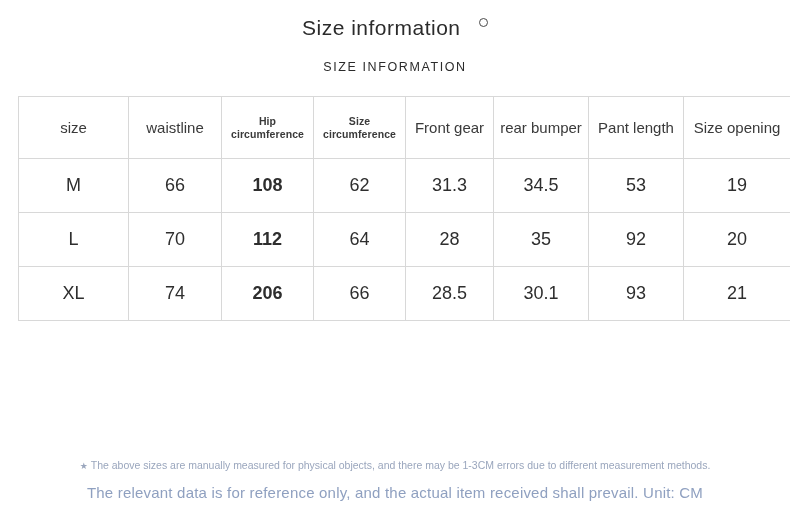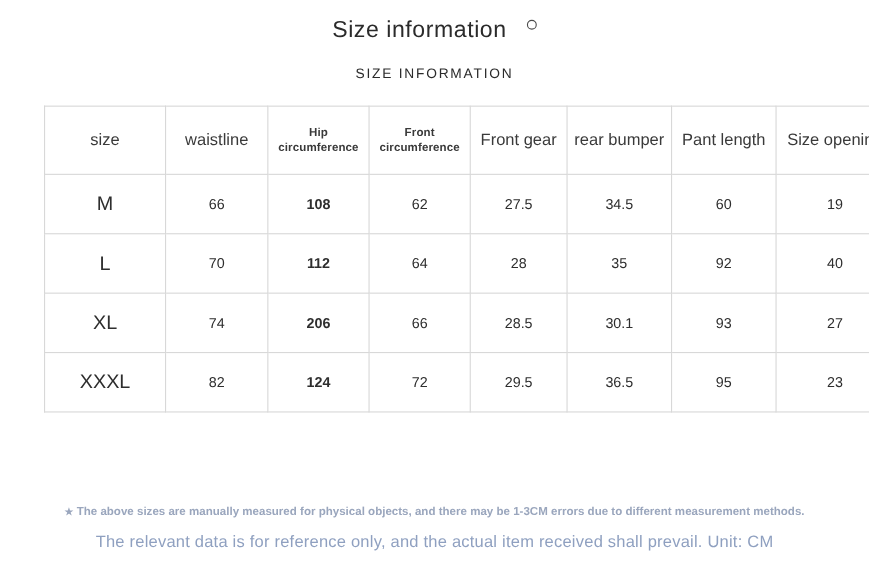--- a/index.html
+++ b/index.html
@@ -59,21 +59,20 @@
     letter-spacing: 1.6px;
     color: #2b2b2b;
   }
 
   
   .table-wrap {
     position: absolute;
     top: 96px;
     left: 18px;
     width: 624px;
-    margin-left: 22px;
   }
   table.size-table {
     border-collapse: collapse;
     width: 772px;
     table-layout: fixed;
   }
   table.size-table td {
     border: 1px solid #d8d8d8;
     text-align: center;
     vertical-align: middle;
@@ -89,21 +88,21 @@
     line-height: 1.15;
     word-wrap: break-word;
   }
   table.size-table tr.head-row td.small-head {
     font-size: 10.5px;
     letter-spacing: 0.1px;
     font-weight: bold;
   }
   table.size-table tr.body-row td {
     height: 54px;
-    font-size: 13px;
+    font-size: 18px;
   }
   table.size-table tr.body-row td.size-cell {
     font-size: 18px;
   }
 
   
   .col-0 { width: 110px; }
   .col-1 { width: 93px; }
   .col-2 { width: 92px; font-weight: bold; }
   .col-3 { width: 92px; }
@@ -117,21 +116,20 @@
     position: absolute;
     top: 458px;
     left: 0;
     width: 790px;
     text-align: center;
     font-size: 10.5px;
     color: #9aa6bd;
     line-height: 1.45;
     padding: 0 3px;
     box-sizing: border-box;
-    font-weight: bold;
   }
   .footnote .star {
     font-size: 9px;
     margin-right: 3px;
   }
   .footnote-main {
     position: absolute;
     top: 484px;
     left: 0;
     width: 790px;
@@ -153,71 +151,61 @@
 
   <div class="sub-title">SIZE INFORMATION</div>
 
   <div class="table-wrap">
     <table class="size-table">
       <tbody>
         <tr class="head-row">
           <td class="col-0">size</td>
           <td class="col-1">waistline</td>
           <td class="col-2 small-head">Hip circumference</td>
-          <td class="col-3 small-head">Front circumference</td>
+          <td class="col-3 small-head">Size circumference</td>
           <td class="col-4">Front gear</td>
           <td class="col-5">rear bumper</td>
           <td class="col-6">Pant length</td>
           <td class="col-7">Size opening</td>
         </tr>
 
         <tr class="body-row">
           <td class="col-0 size-cell">M</td>
           <td class="col-1">66</td>
           <td class="col-2">108</td>
           <td class="col-3">62</td>
-          <td class="col-4">27.5</td>
+          <td class="col-4">31.3</td>
           <td class="col-5">34.5</td>
-          <td class="col-6">60</td>
+          <td class="col-6">53</td>
           <td class="col-7">19</td>
         </tr>
 
         <tr class="body-row">
           <td class="col-0 size-cell">L</td>
           <td class="col-1">70</td>
           <td class="col-2">112</td>
           <td class="col-3">64</td>
           <td class="col-4">28</td>
           <td class="col-5">35</td>
           <td class="col-6">92</td>
-          <td class="col-7">40</td>
+          <td class="col-7">20</td>
         </tr>
 
         <tr class="body-row">
           <td class="col-0 size-cell">XL</td>
           <td class="col-1">74</td>
           <td class="col-2">206</td>
           <td class="col-3">66</td>
           <td class="col-4">28.5</td>
           <td class="col-5">30.1</td>
           <td class="col-6">93</td>
-          <td class="col-7">27</td>
-        </tr>
-
-
-        <tr class="body-row">
-          <td class="col-0 size-cell">XXXL</td>
-          <td class="col-1">82</td>
-          <td class="col-2">124</td>
-          <td class="col-3">72</td>
-          <td class="col-4">29.5</td>
-          <td class="col-5">36.5</td>
-          <td class="col-6">95</td>
-          <td class="col-7">23</td>
-        </tr>
+          <td class="col-7">21</td>
+        </tr>
+
+
       </tbody>
     </table>
   </div>
 
   <div class="footnote">
     <span class="star">★</span><span>The above sizes are manually measured for physical objects, and there may be 1-3CM errors due to different measurement methods.</span>
   </div>
 
   <div class="footnote-main">The relevant data is for reference only, and the actual item received shall prevail. Unit: CM</div>
 

